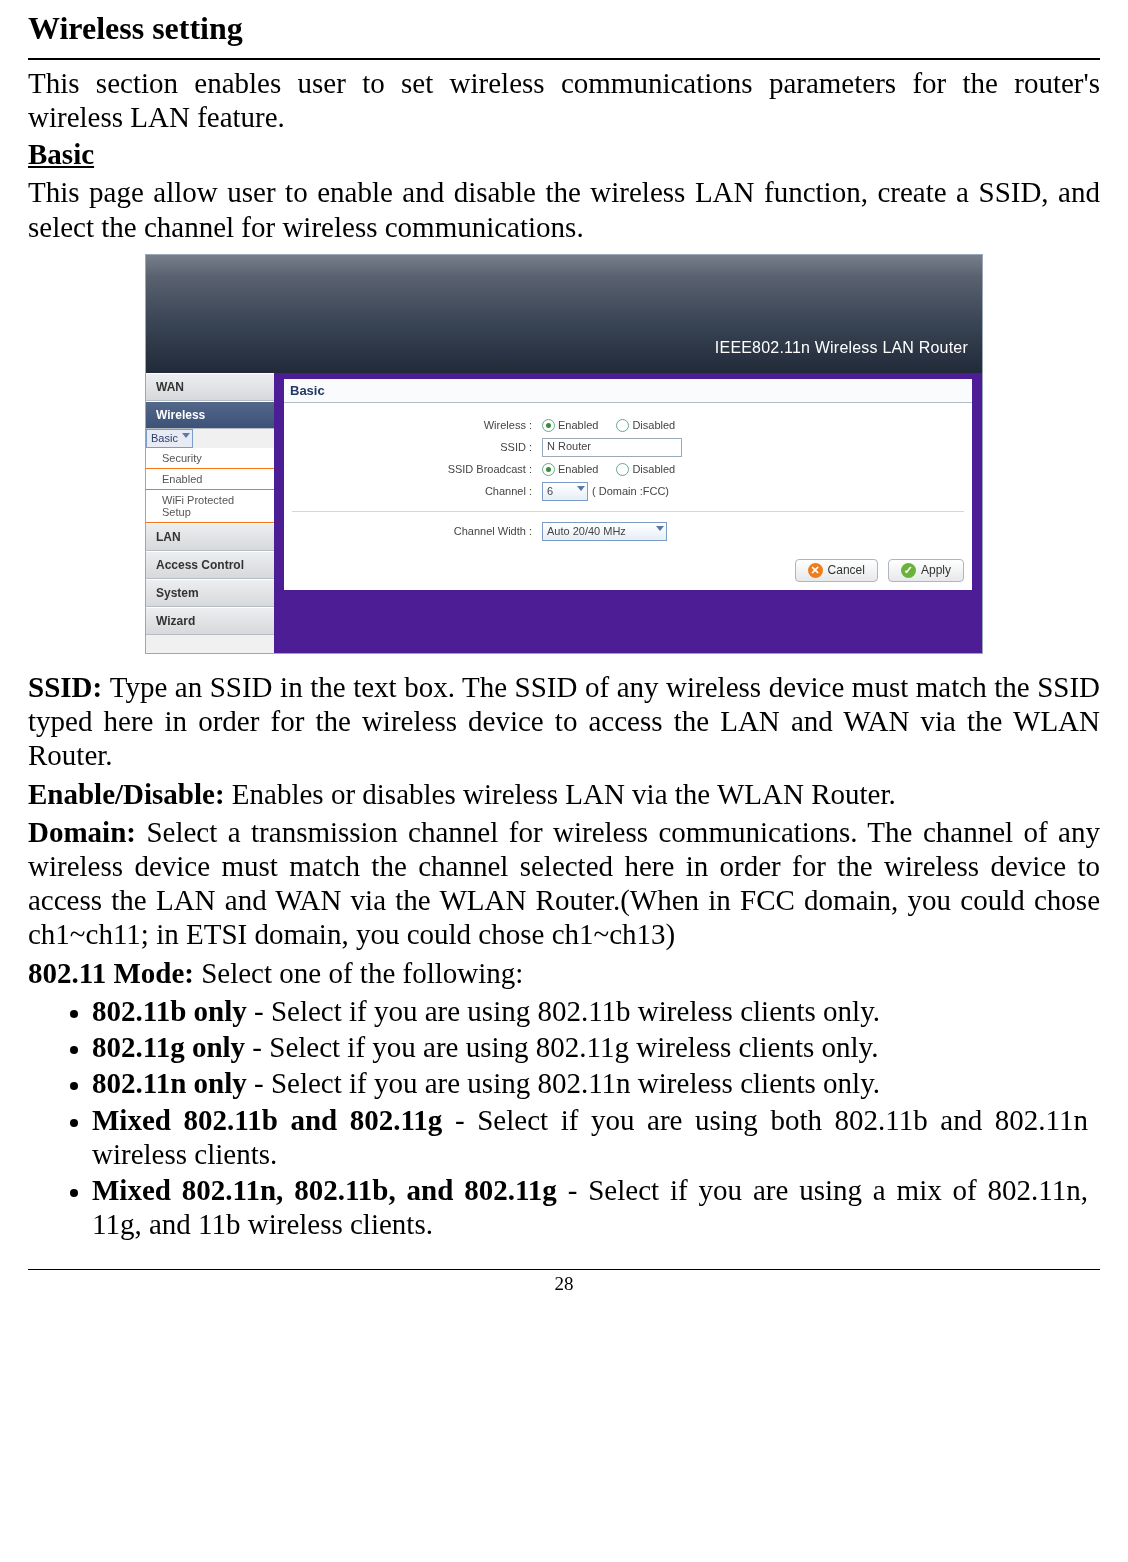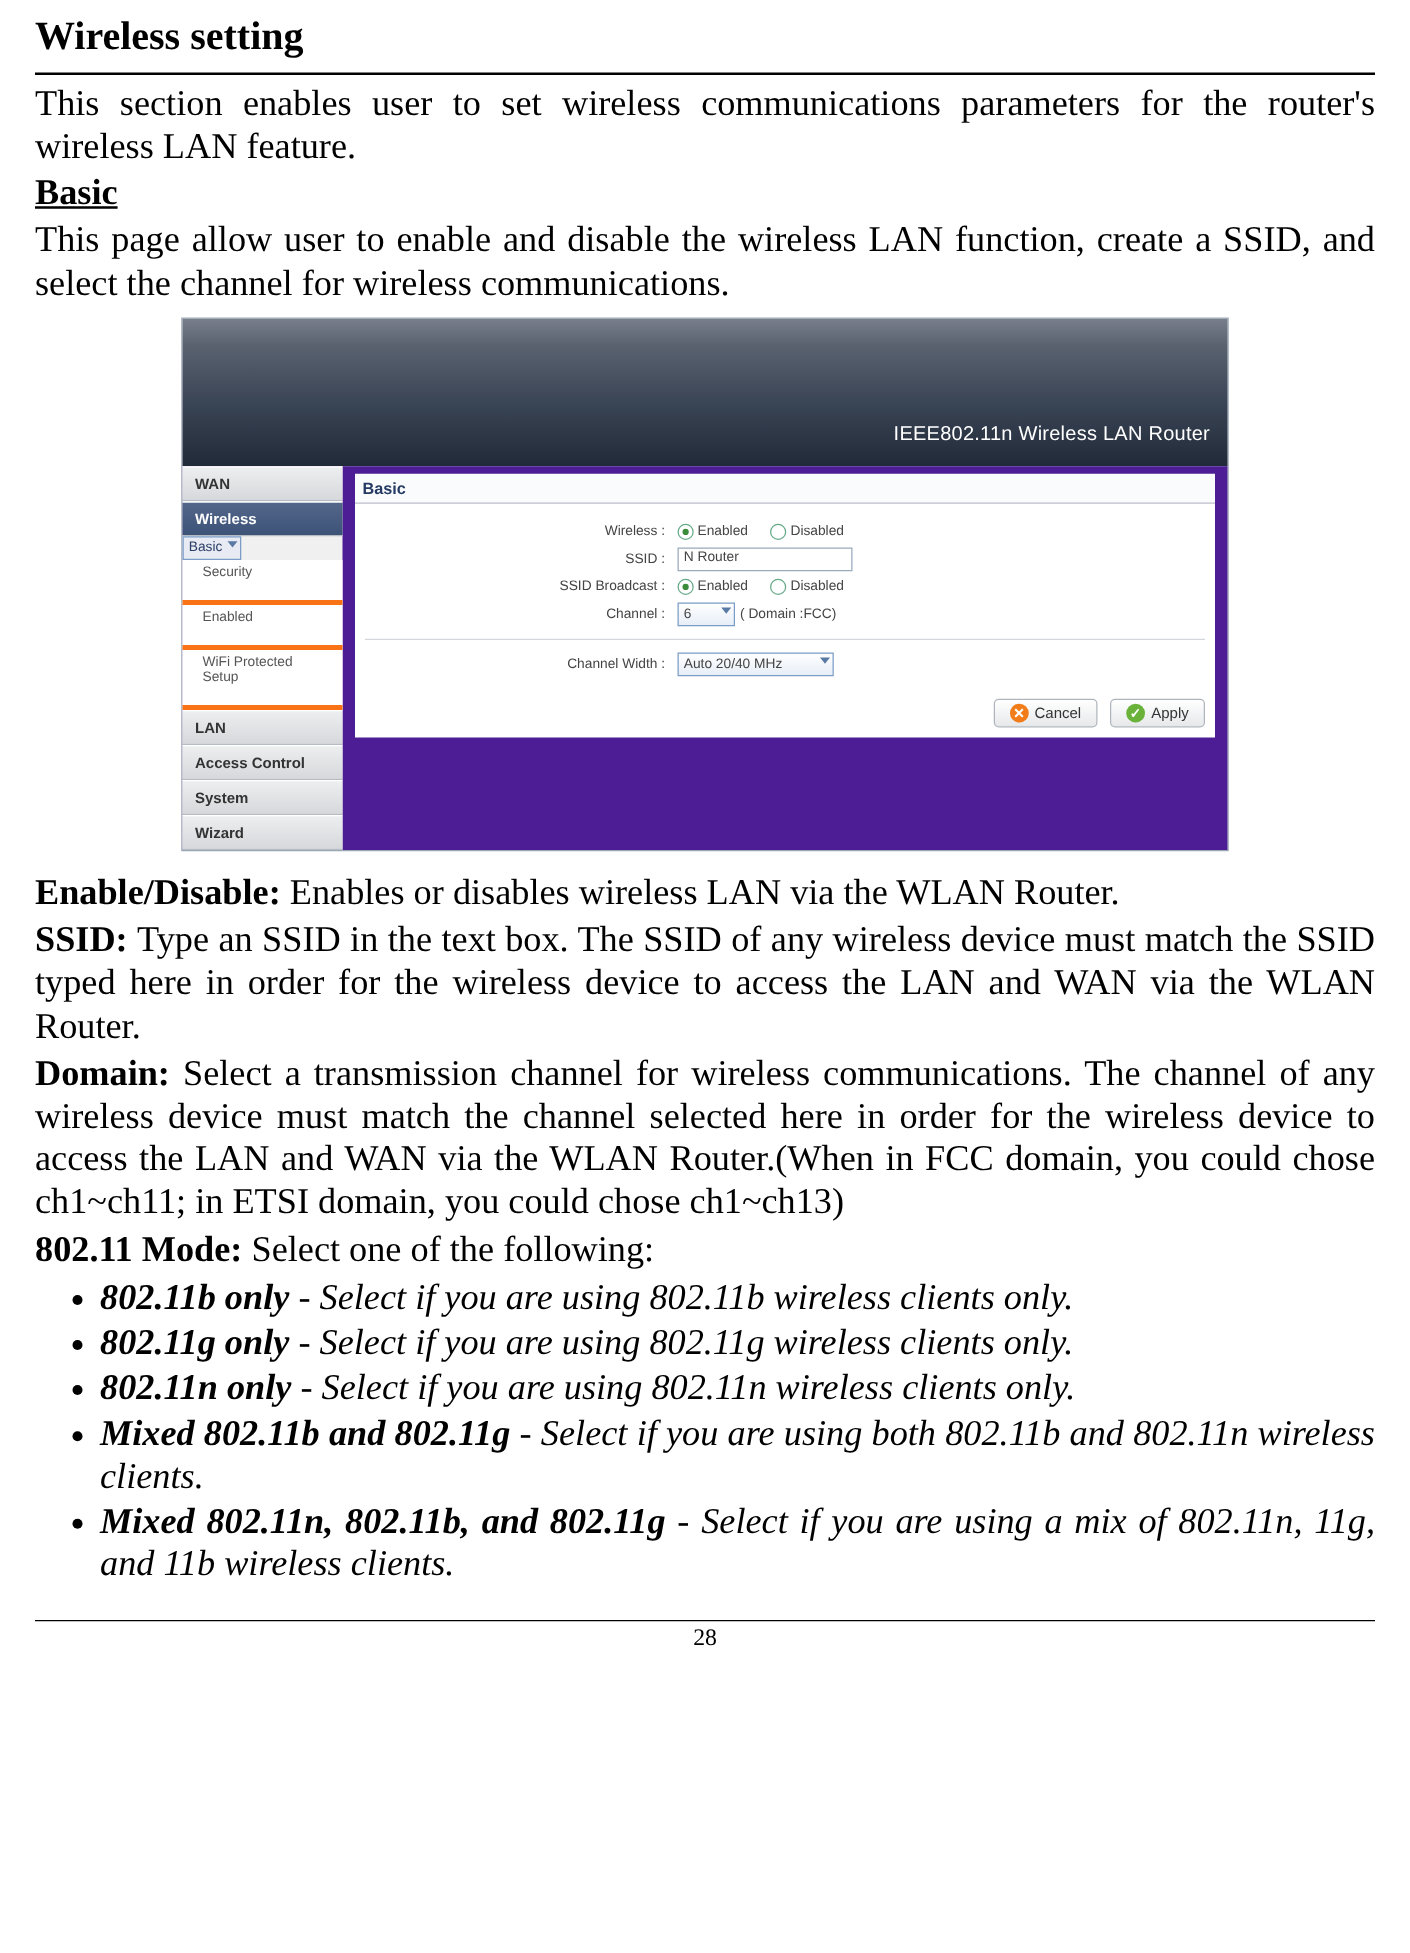--- a/index.html
+++ b/index.html
@@ -33,23 +33,22 @@
   .b{font-weight:bold;}
   ul.modes{
     list-style:disc;
     margin:0 0 0 52px;
     padding:0;
   }
   ul.modes li{
     font-size:29px;
     line-height:1.18;
     text-align:justify;
-    margin:2px 0;
+    margin:2px 12px;
     padding-left:0;
-    font-style:italic;
   }
   ul.modes li::marker{
     font-size:26px;
   }
   .footer{
     margin-top:28px;
     border-top:1.5px solid #000;
     text-align:center;
     font-size:19px;
     padding-top:3px;
@@ -99,24 +98,24 @@
     font-size:12px;
     font-weight:bold;
     color:#333;
   }
   .side-sec.active{
     background:linear-gradient(#53678a,#3c5277);
     color:#fff;
   }
   .side-sub{
     background:#fff;
-    padding:4px 10px 16px 16px;
+    padding:4px 10px 4px 16px;
     font-size:11px;
     color:#555;
-    border-bottom:4px solid #f97316;
+    border-bottom:1px solid #f97316;
   }
   .side-sub.sel{
     background:#e8ebf3;
     color:#2a3d66;
   }
   
   .main{
     flex:1;
     padding:6px 10px 10px 10px;
   }
@@ -291,24 +290,24 @@
                 <span>Apply</span>
               </span>
             </div>
           </div>
         </div>
       </div>
     </div>
   </div>
 
   <p class="para">
-    <span class="b">Enable/Disable: </span><span>Enables or disables wireless LAN via the WLAN Router.</span>
+    <span class="b">SSID: </span><span>Type an SSID in the text box. The SSID of any wireless device must match the SSID typed here in order for the wireless device to access the LAN and WAN via the WLAN Router.</span>
   </p>
   <p class="para">
-    <span class="b">SSID: </span><span>Type an SSID in the text box. The SSID of any wireless device must match the SSID typed here in order for the wireless device to access the LAN and WAN via the WLAN Router.</span>
+    <span class="b">Enable/Disable: </span><span>Enables or disables wireless LAN via the WLAN Router.</span>
   </p>
   <p class="para">
     <span class="b">Domain: </span><span>Select a transmission channel for wireless communications. The channel of any wireless device must match the channel selected here in order for the wireless device to access the LAN and WAN via the WLAN Router.(When in FCC domain, you could chose ch1~ch11; in ETSI domain, you could chose ch1~ch13)</span>
   </p>
   <p class="para">
     <span class="b">802.11 Mode: </span><span>Select one of the following:</span>
   </p>
   <ul class="modes">
     <li><span class="b">802.11b only</span><span> - Select if you are using 802.11b wireless clients only.</span></li>
     <li><span class="b">802.11g only</span><span> - Select if you are using 802.11g wireless clients only.</span></li>

